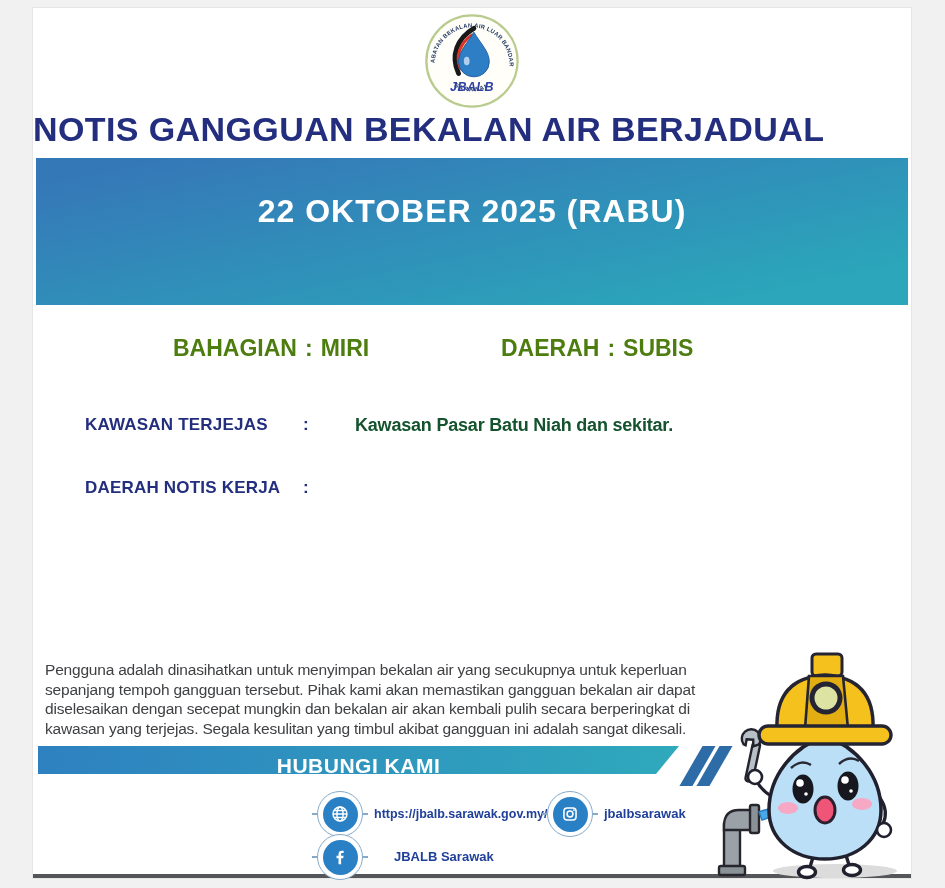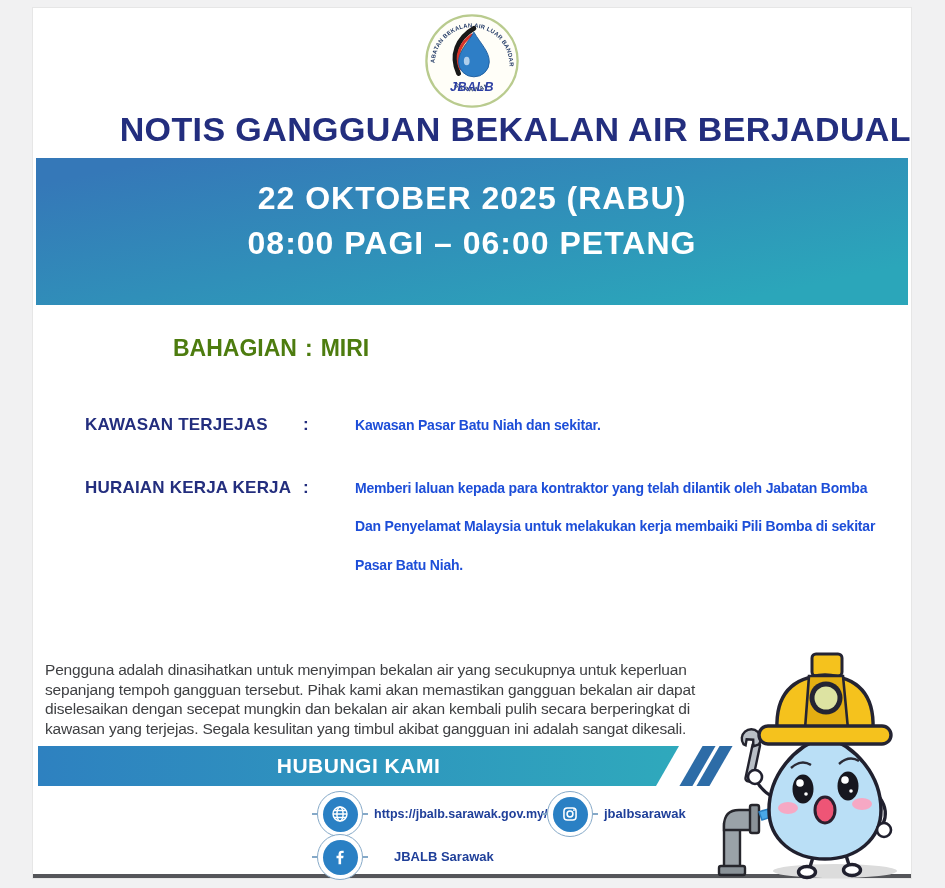--- a/index.html
+++ b/index.html
@@ -3,45 +3,45 @@
 <meta charset="utf-8">
 <style>
   html,body{margin:0;padding:0;}
   body{font-family:"Liberation Sans", sans-serif; background:#f1f1f2;}
   #canvas{position:relative;width:945px;height:888px;background:#f1f1f2;overflow:hidden;}
   .page{position:absolute;left:33px;top:8px;width:878px;height:866px;background:#ffffff;
         border-bottom:4px solid #55565a; box-shadow:0 0 0 1px #e6e6e6;}
   
   .logo{position:absolute;left:391px;top:5px;width:96px;height:96px;}
   
-  .title{position:absolute;left:0;top:102px;width:100%;text-align:right;
+  .title{position:absolute;left:0;top:102px;width:100%;text-align:left;
          font-size:34px;font-weight:bold;letter-spacing:.4px;color:#232e7e;}
   
   .sched{position:absolute;left:3px;right:3px;top:150px;height:147px;
          background:linear-gradient(168deg,#3578b8 8%,#2ba6ba 88%);
-         color:#ffffff;text-align:center;padding-top:18px;box-sizing:border-box;}
+         color:#ffffff;text-align:center;padding-top:31px;box-sizing:border-box;}
   .sched div{font-size:32px;font-weight:bold;letter-spacing:1px;line-height:45px;}
   
   .region{position:absolute;top:327px;left:0;width:100%;height:30px;color:#4d7c0f;font-weight:bold;font-size:23px;padding-left:39px;}
   .region .itm{position:absolute;white-space:nowrap;}
   .region .itm b{font-weight:bold;}
   .region .sep{padding:0 8px;}
   #reg-bah{left:140px;}
   #reg-dae{left:468px;}
   
   .details{position:absolute;left:32px;top:398px;width:812px;}
   .drow{display:flex;margin-bottom:24px;}
   .d-label{width:218px;font-size:17px;font-weight:bold;color:#232e7e;padding-top:9px;letter-spacing:.2px;margin-left:20px;}
   .d-sep{width:52px;font-size:17px;font-weight:bold;color:#232e7e;padding-top:9px;}
-  .d-value{flex:1;font-size:14px;font-weight:bold;color:#1d4ed8;line-height:38.5px;letter-spacing:-.2px;max-width:560px;}
+  .d-value{flex:1;font-size:18px;font-weight:bold;color:#14532d;line-height:38.5px;letter-spacing:-.2px;max-width:560px;}
   
   .advisory{position:absolute;left:12px;top:652px;width:655px;
             font-size:15.5px;line-height:19.5px;color:#3f4043;letter-spacing:-.2px;}
   
-  .cbanner{position:absolute;left:5px;top:738px;width:641px;height:40px;
+  .cbanner{position:absolute;left:5px;top:738px;width:641px;height:28px;
            background:linear-gradient(90deg,#2e81c0,#2fa9bc);
            clip-path:polygon(0 0,100% 0,calc(100% - 23px) 100%,0 100%);
            color:#fff;text-align:center;font-size:21px;font-weight:bold;line-height:40px;letter-spacing:.5px;}
   .stripe{position:absolute;top:738px;width:13px;height:40px;background:#2d6ca7;transform:skewX(-30deg);}
   #st1{left:658px;} #st2{left:675px;}
   
   .c-item{position:absolute;display:flex;align-items:center;gap:11px;}
   #ci1{left:6px;top:783px;} #ci2{left:284px;top:783px;} #ci3{left:514px;top:783px;align-items:center;} #ci4{left:284px;top:826px;gap:31px;}
   .ring{width:44px;height:44px;border:1.5px solid #85a9c8;border-radius:50%;background:#fff;
         display:flex;align-items:center;justify-content:center;position:relative;flex:0 0 auto;}
@@ -82,37 +82,36 @@
           <ellipse cx="44.5" cy="50" rx="3" ry="4.5" fill="#cfe4f5" opacity="0.8"></ellipse>
         </g>
         <text x="50" y="81" text-anchor="middle" font-size="13" font-weight="bold" font-style="italic" fill="#2d3fa3" letter-spacing="0.5">JBALB</text>
       </svg>
     </div>
 
     <div class="title">NOTIS GANGGUAN BEKALAN AIR BERJADUAL</div>
 
     <div class="sched">
       <div>22 OKTOBER 2025 (RABU)</div>
-      <div>08:00 PAGI – 06:00 PETANG</div>
     </div>
 
     <div class="region">
       <span class="itm" id="reg-bah"><b>BAHAGIAN</b><span class="sep">:</span><b>MIRI</b></span>
+      <span class="itm" id="reg-dae"><b>DAERAH</b><span class="sep">:</span><b>SUBIS</b></span>
     </div>
 
     <div class="details">
       <div class="drow">
         <div class="d-label">KAWASAN TERJEJAS</div>
         <div class="d-sep">:</div>
         <div class="d-value">Kawasan Pasar Batu Niah dan sekitar.</div>
       </div>
       <div class="drow">
-        <div class="d-label">HURAIAN KERJA KERJA</div>
+        <div class="d-label">DAERAH NOTIS KERJA</div>
         <div class="d-sep">:</div>
-        <div class="d-value">Memberi laluan kepada para kontraktor yang telah dilantik oleh Jabatan Bomba Dan Penyelamat Malaysia untuk melakukan kerja membaiki Pili Bomba di sekitar Pasar Batu Niah.</div>
       </div>
     </div>
 
     <div class="advisory">Pengguna adalah dinasihatkan untuk menyimpan bekalan air yang secukupnya untuk keperluan sepanjang tempoh gangguan tersebut. Pihak kami akan memastikan gangguan bekalan air dapat diselesaikan dengan secepat mungkin dan bekalan air akan kembali pulih secara berperingkat di kawasan yang terjejas. Segala kesulitan yang timbul akibat gangguan ini adalah sangat dikesali.</div>
 
     <div class="cbanner">HUBUNGI KAMI</div>
     <div class="stripe" id="st1"></div>
     <div class="stripe" id="st2"></div>
 
 

